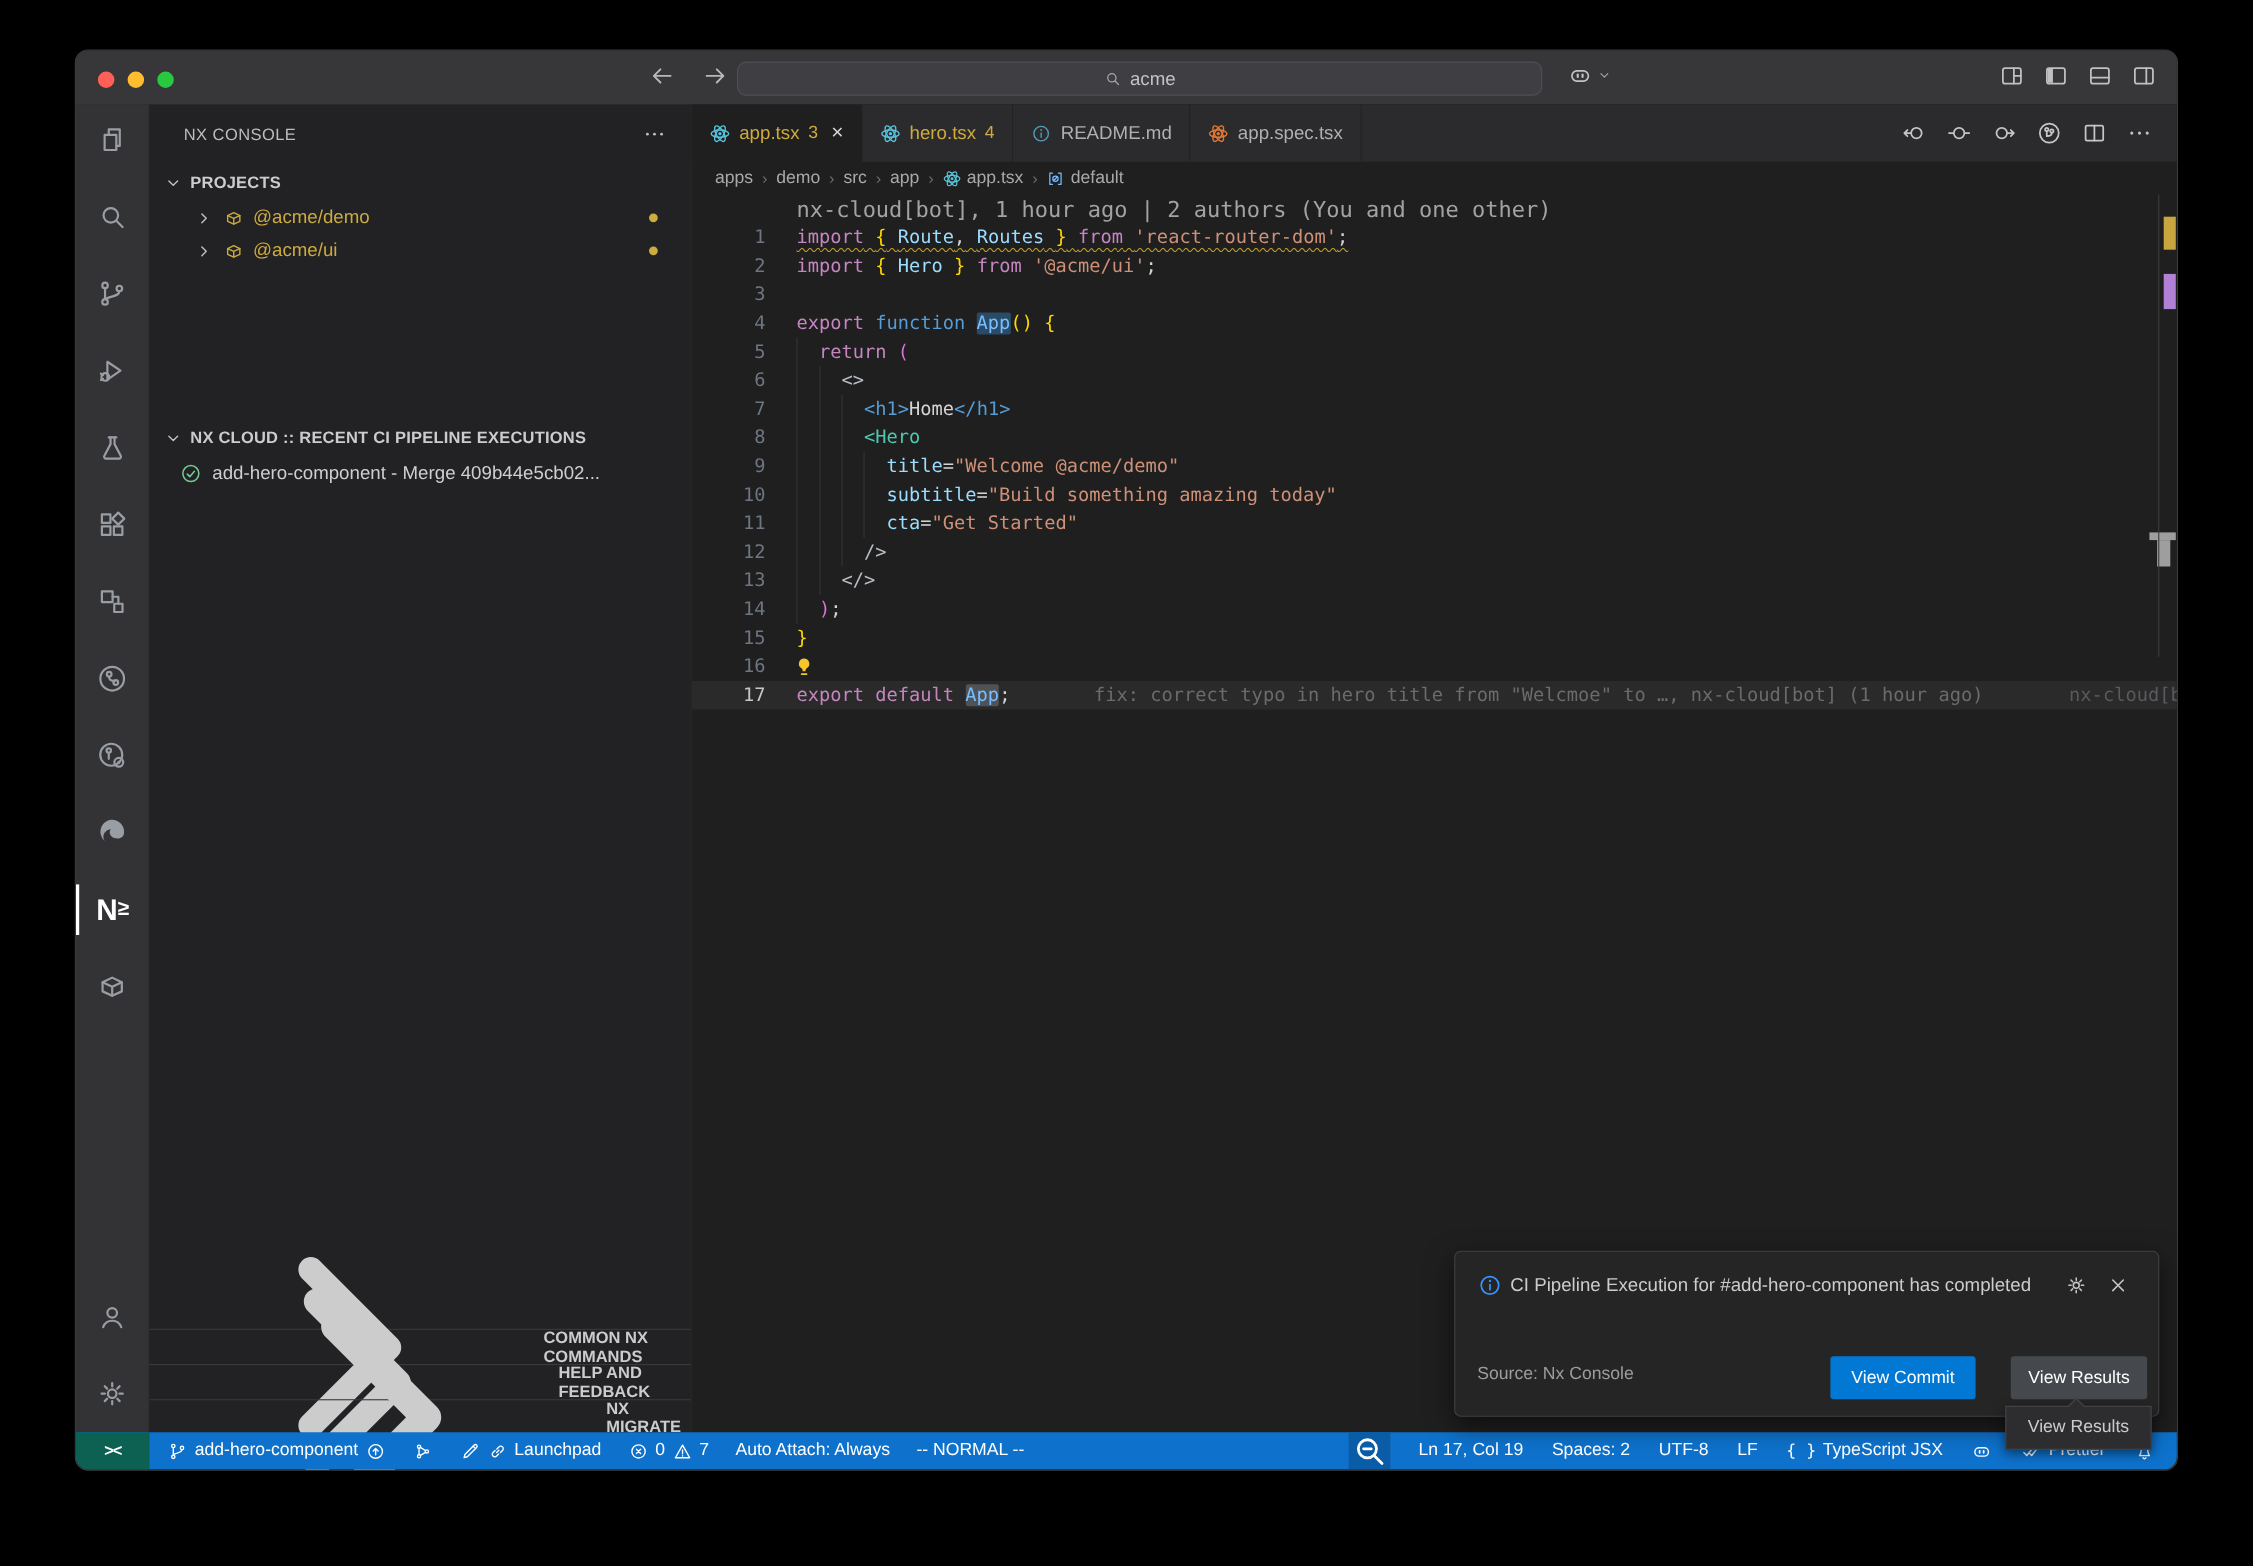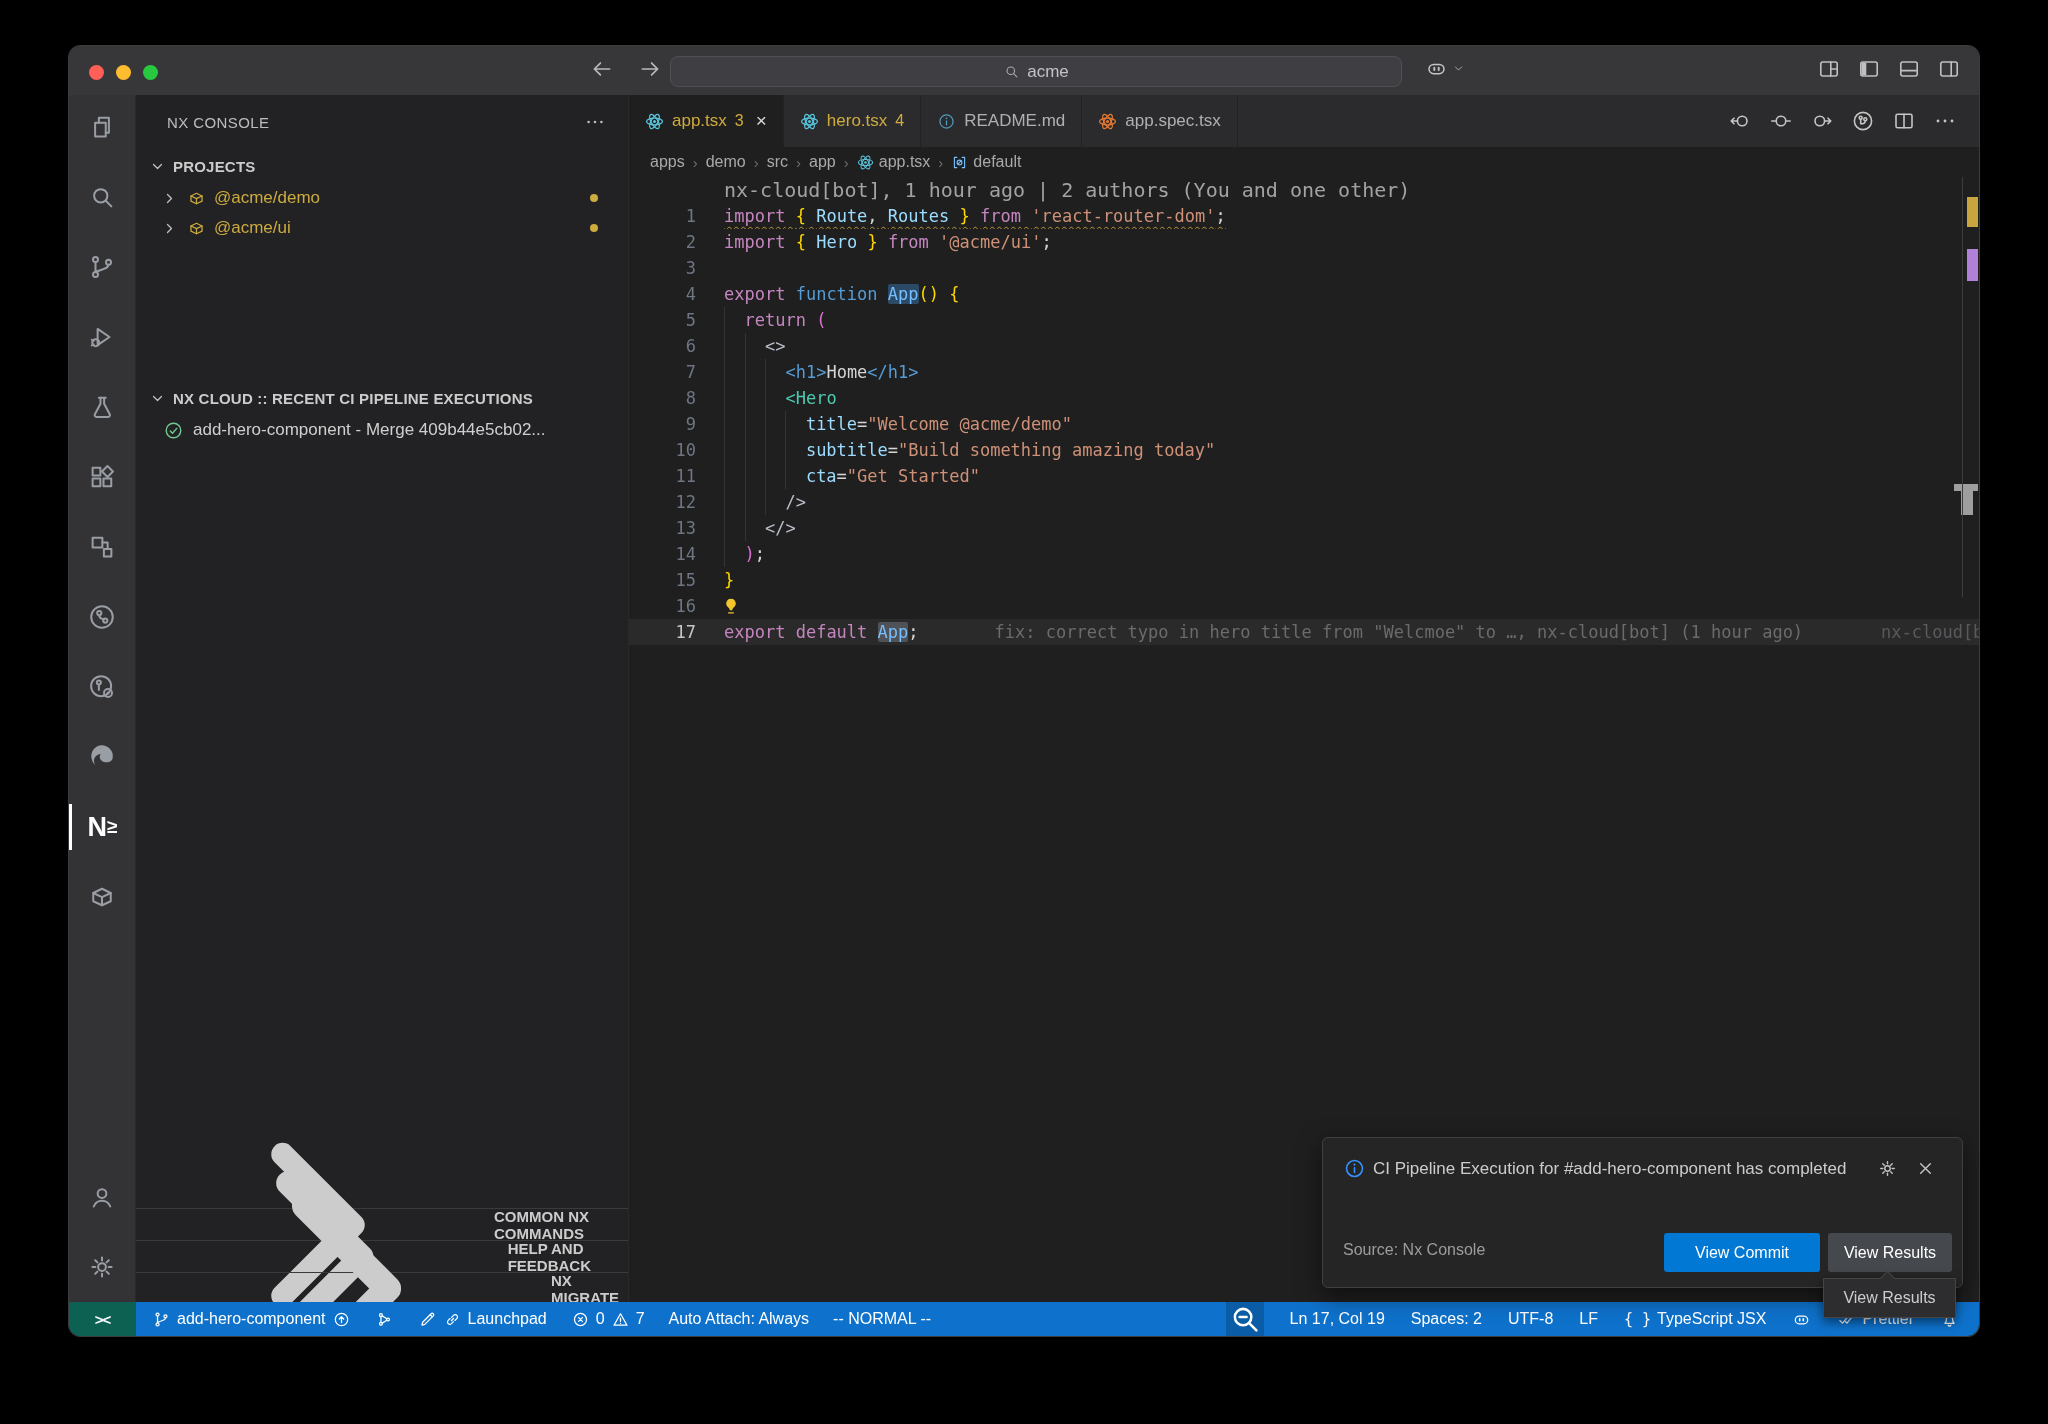--- a/index.html
+++ b/index.html
@@ -36,21 +36,21 @@
   
   .sidebar{width:493px;background:#222224;position:relative;flex:none;border-right:1px solid #2a2a2c;box-sizing:border-box;}
   .sb-title{position:absolute;top:0;left:0;right:0;height:54px;display:flex;align-items:center;padding-left:31px;
     color:#bdbdbf;font-size:15px;letter-spacing:.4px;}
   .sb-more{position:absolute;right:22px;top:16px;width:22px;height:22px;color:#bdbdbf;}
   .sb-section{position:absolute;left:0;right:0;height:34px;display:flex;align-items:center;gap:6px;padding-left:12px;
     color:#cccccc;font-weight:700;font-size:15px;letter-spacing:.2px;box-sizing:border-box;}
   .sb-section .ic, .sb-row .chev-ic{width:19px;height:19px;flex:none;color:#c2c2c4;}
   .sb-row{position:absolute;left:0;right:0;height:30px;display:flex;align-items:center;font-size:17px;color:#cfcfcf;}
   .sb-row .ic{width:19px;height:19px;flex:none;}
-  .proj-row{padding-left:24px;gap:8px;color:#ccab3f;}
+  .proj-row{padding-left:40px;gap:8px;color:#ccab3f;}
   .proj-row .dot{position:absolute;right:30px;width:8px;height:8px;border-radius:50%;background:#ccab3f;}
   .pipe-row{padding-left:27px;gap:9px;color:#cfcfcf;}
   .pipe-row .ic{color:#73c991;width:21px;height:21px;}
   .sb-bottom-row{position:absolute;left:0;right:0;height:32px;border-top:1px solid #3a3a3c;display:flex;align-items:center;
     gap:6px;padding-left:12px;color:#cccccc;font-weight:700;font-size:15px;box-sizing:border-box;}
   
   .editor{flex:1;position:relative;background:#1f1f1f;overflow:hidden;}
   .tabbar{position:absolute;top:0;left:0;right:0;height:52px;background:#2b2b2d;display:flex;}
   .tab{display:flex;align-items:center;gap:8px;padding:0 16px;font-size:17px;color:#b0b0b0;background:#2b2b2d;
     border-right:1px solid #222224;white-space:nowrap;}
@@ -102,21 +102,21 @@
   
   .notification{position:absolute;left:1322px;top:1137px;width:641px;height:151px;background:#252526;
     border:1px solid #404040;border-radius:6px;box-shadow:0 8px 24px rgba(0,0,0,.55);z-index:50;box-sizing:border-box;}
   .notif-msg{position:absolute;left:50px;top:15px;width:530px;color:#cccccc;font-size:17px;line-height:32px;}
   .notif-info{position:absolute;left:20px;top:19px;width:23px;height:23px;color:#3794ff;}
   .notif-gear{position:absolute;right:64px;top:20px;width:21px;height:21px;color:#c5c5c5;}
   .notif-close{position:absolute;right:26px;top:20px;width:21px;height:21px;color:#c5c5c5;}
   .notif-source{position:absolute;left:20px;top:103px;color:#9d9d9d;font-size:16px;}
   .btn{position:absolute;top:95px;height:39px;border-radius:3px;display:flex;align-items:center;justify-content:center;
     font-size:16px;color:#fff;}
-  .btn-primary{left:341px;width:156px;background:#0078d4;}
+  .btn-primary{left:341px;width:132px;background:#0078d4;}
   .btn-secondary{left:505px;width:124px;background:#45494e;}
   
   .tooltip{position:absolute;left:1823px;top:1278px;width:133px;height:40px;background:#2d2d30;border:1px solid #454545;
     color:#cccccc;font-size:16px;display:flex;align-items:center;justify-content:center;z-index:60;box-sizing:border-box;
     box-shadow:0 4px 10px rgba(0,0,0,.5);}
   .tooltip::before{content:"";position:absolute;top:-6px;left:58px;width:10px;height:10px;background:#2d2d30;
     border-left:1px solid #454545;border-top:1px solid #454545;transform:rotate(45deg);}
   .ic{display:block;fill:none;stroke:currentColor;stroke-width:1.6;stroke-linecap:round;stroke-linejoin:round;}
 </style>
 </head>

